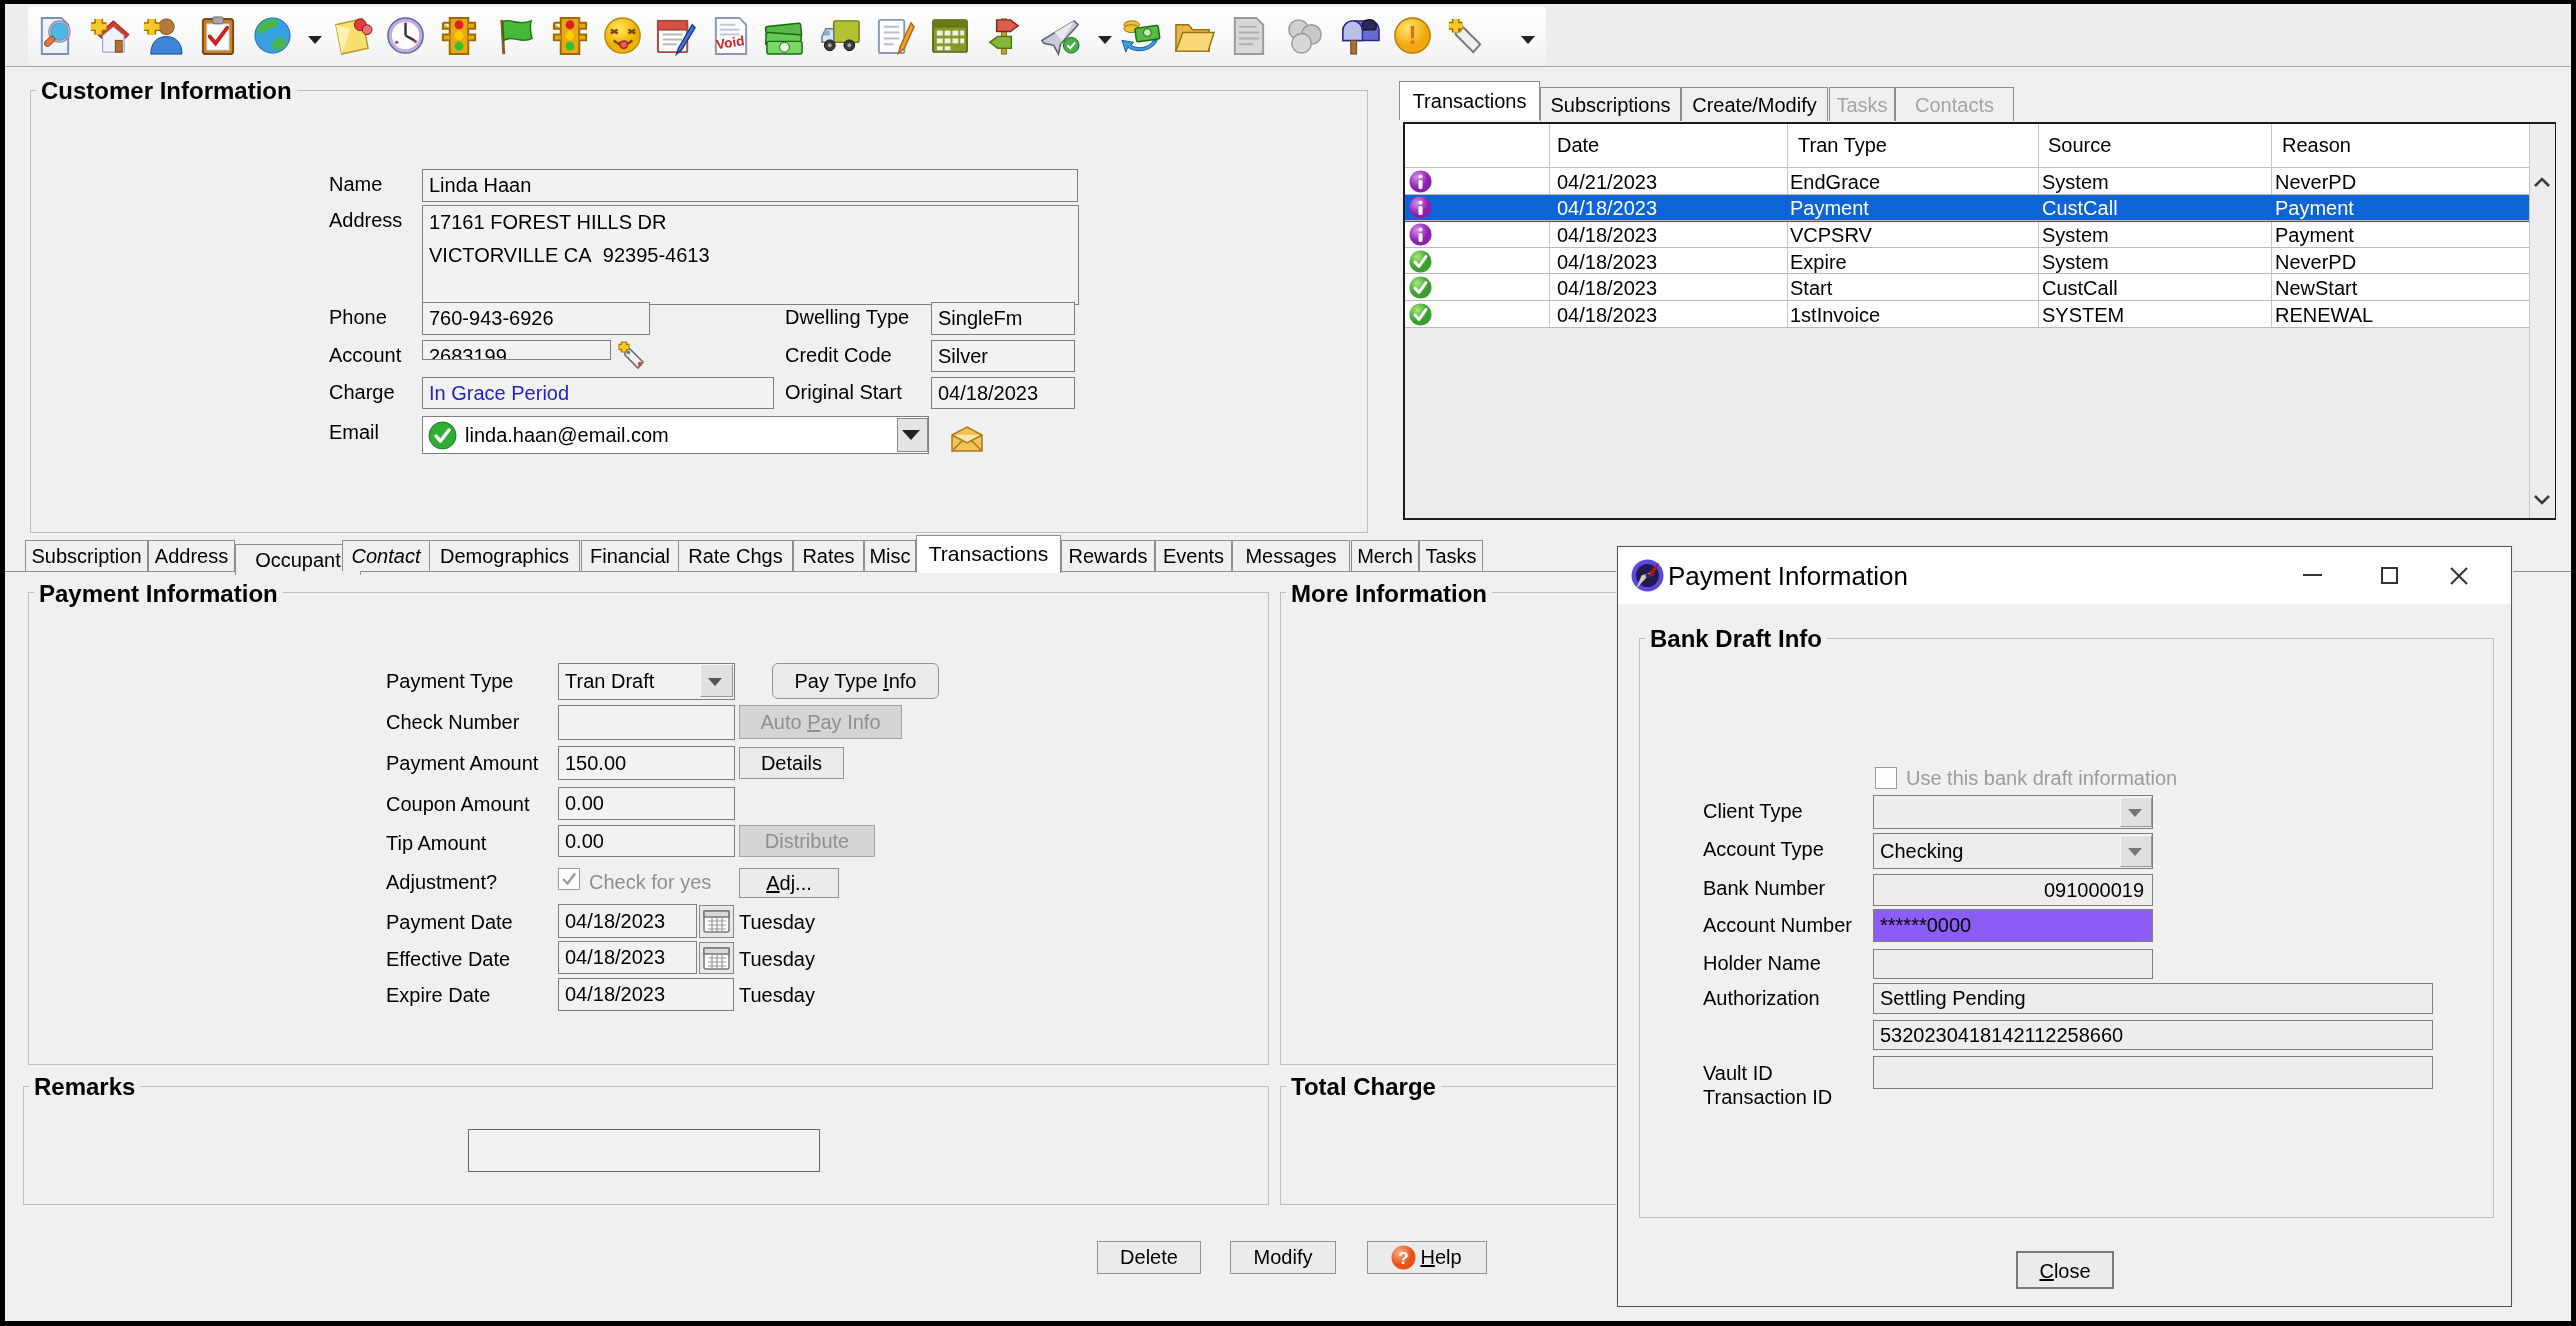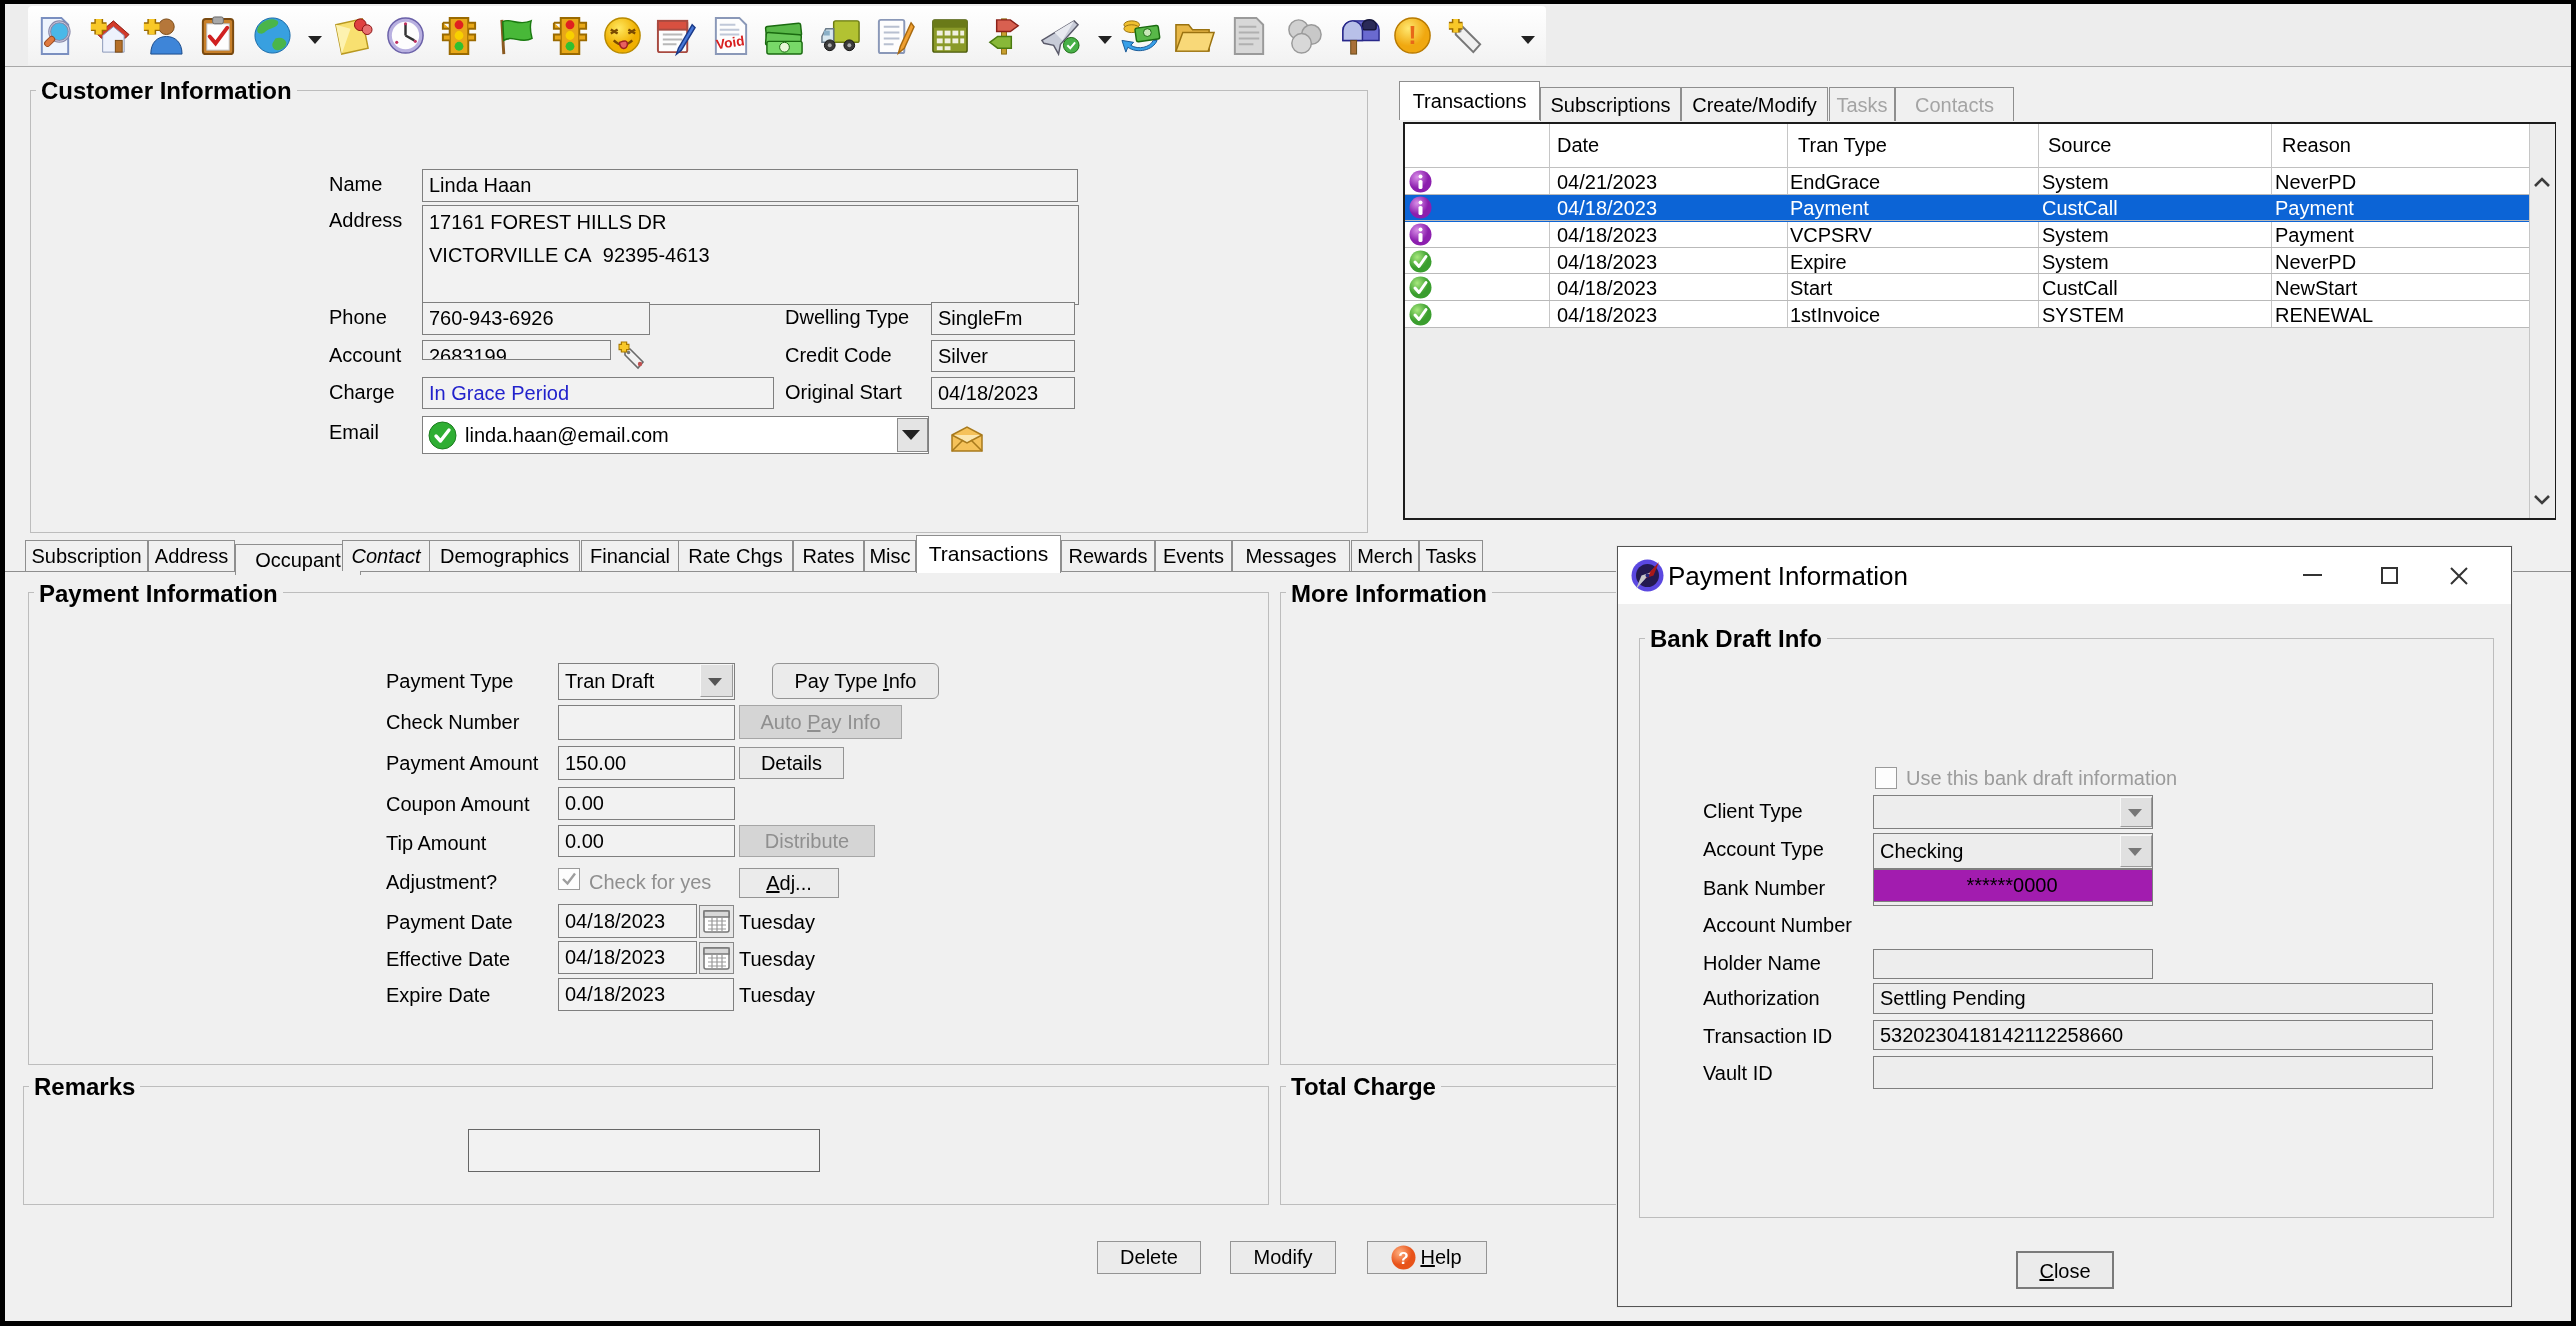--- a/index.html
+++ b/index.html
@@ -441,23 +441,23 @@
 <div class="inp" style="left:1873px;top:795px;width:280px;height:34px;background:#ededed;"></div>
 <div class="abs" style="left:2120px;top:797px;width:32px;height:30px;background:#e0e0e0;border:1px solid #9a9a9a;border-top-color:#f8f8f8;border-left-color:#f8f8f8;"></div>
 <div class="dd" style="left:2128px;top:809px;border-top-color:#777;"></div>
 <div class="lbl" style="left:1703px;top:840px;">Account Type</div>
 <div class="inp" style="left:1873px;top:833px;width:280px;height:36px;line-height:34px;background:#ededed;">Checking</div>
 <div class="abs" style="left:2120px;top:835px;width:32px;height:32px;background:#e0e0e0;border:1px solid #9a9a9a;border-top-color:#f8f8f8;border-left-color:#f8f8f8;"></div>
 <div class="dd" style="left:2128px;top:848px;border-top-color:#777;"></div>
 <div class="lbl" style="left:1703px;top:879px;">Bank Number</div>
 <div class="inp" style="left:1873px;top:874px;width:280px;height:32px;line-height:30px;background:#ededed;text-align:right;padding-right:8px;">091000019</div>
 <div class="lbl" style="left:1703px;top:916px;">Account Number</div>
-<div class="inp" style="left:1873px;top:869px;width:280px;height:33px;line-height:31px;background:#a21caf;text-align:center;padding-right:8px;">******0000</div>
+<div class="inp" style="left:1873px;top:909px;width:280px;height:33px;line-height:31px;background:#8b5cf6;text-align:left;padding-right:8px;">******0000</div>
 <div class="lbl" style="left:1703px;top:954px;">Holder Name</div>
 <div class="inp" style="left:1873px;top:949px;width:280px;height:30px;background:#ededed;"></div>
 <div class="lbl" style="left:1703px;top:989px;">Authorization</div>
 <div class="inp" style="left:1873px;top:983px;width:560px;height:31px;line-height:29px;background:#ededed;">Settling Pending</div>
-<div class="lbl" style="left:1703px;top:1027px;">Transaction ID</div>
+<div class="lbl" style="left:1703px;top:1088px;">Transaction ID</div>
 <div class="inp" style="left:1873px;top:1020px;width:560px;height:30px;line-height:28px;background:#ededed;">5320230418142112258660</div>
 <div class="lbl" style="left:1703px;top:1064px;">Vault ID</div>
 <div class="inp" style="left:1873px;top:1056px;width:560px;height:33px;background:#ededed;"></div>
 <div class="btn" style="left:2016px;top:1251px;width:98px;height:38px;line-height:36px;border:2px solid #7a7a7a;"><u>C</u>lose</div>
 
 
 </body></html>

